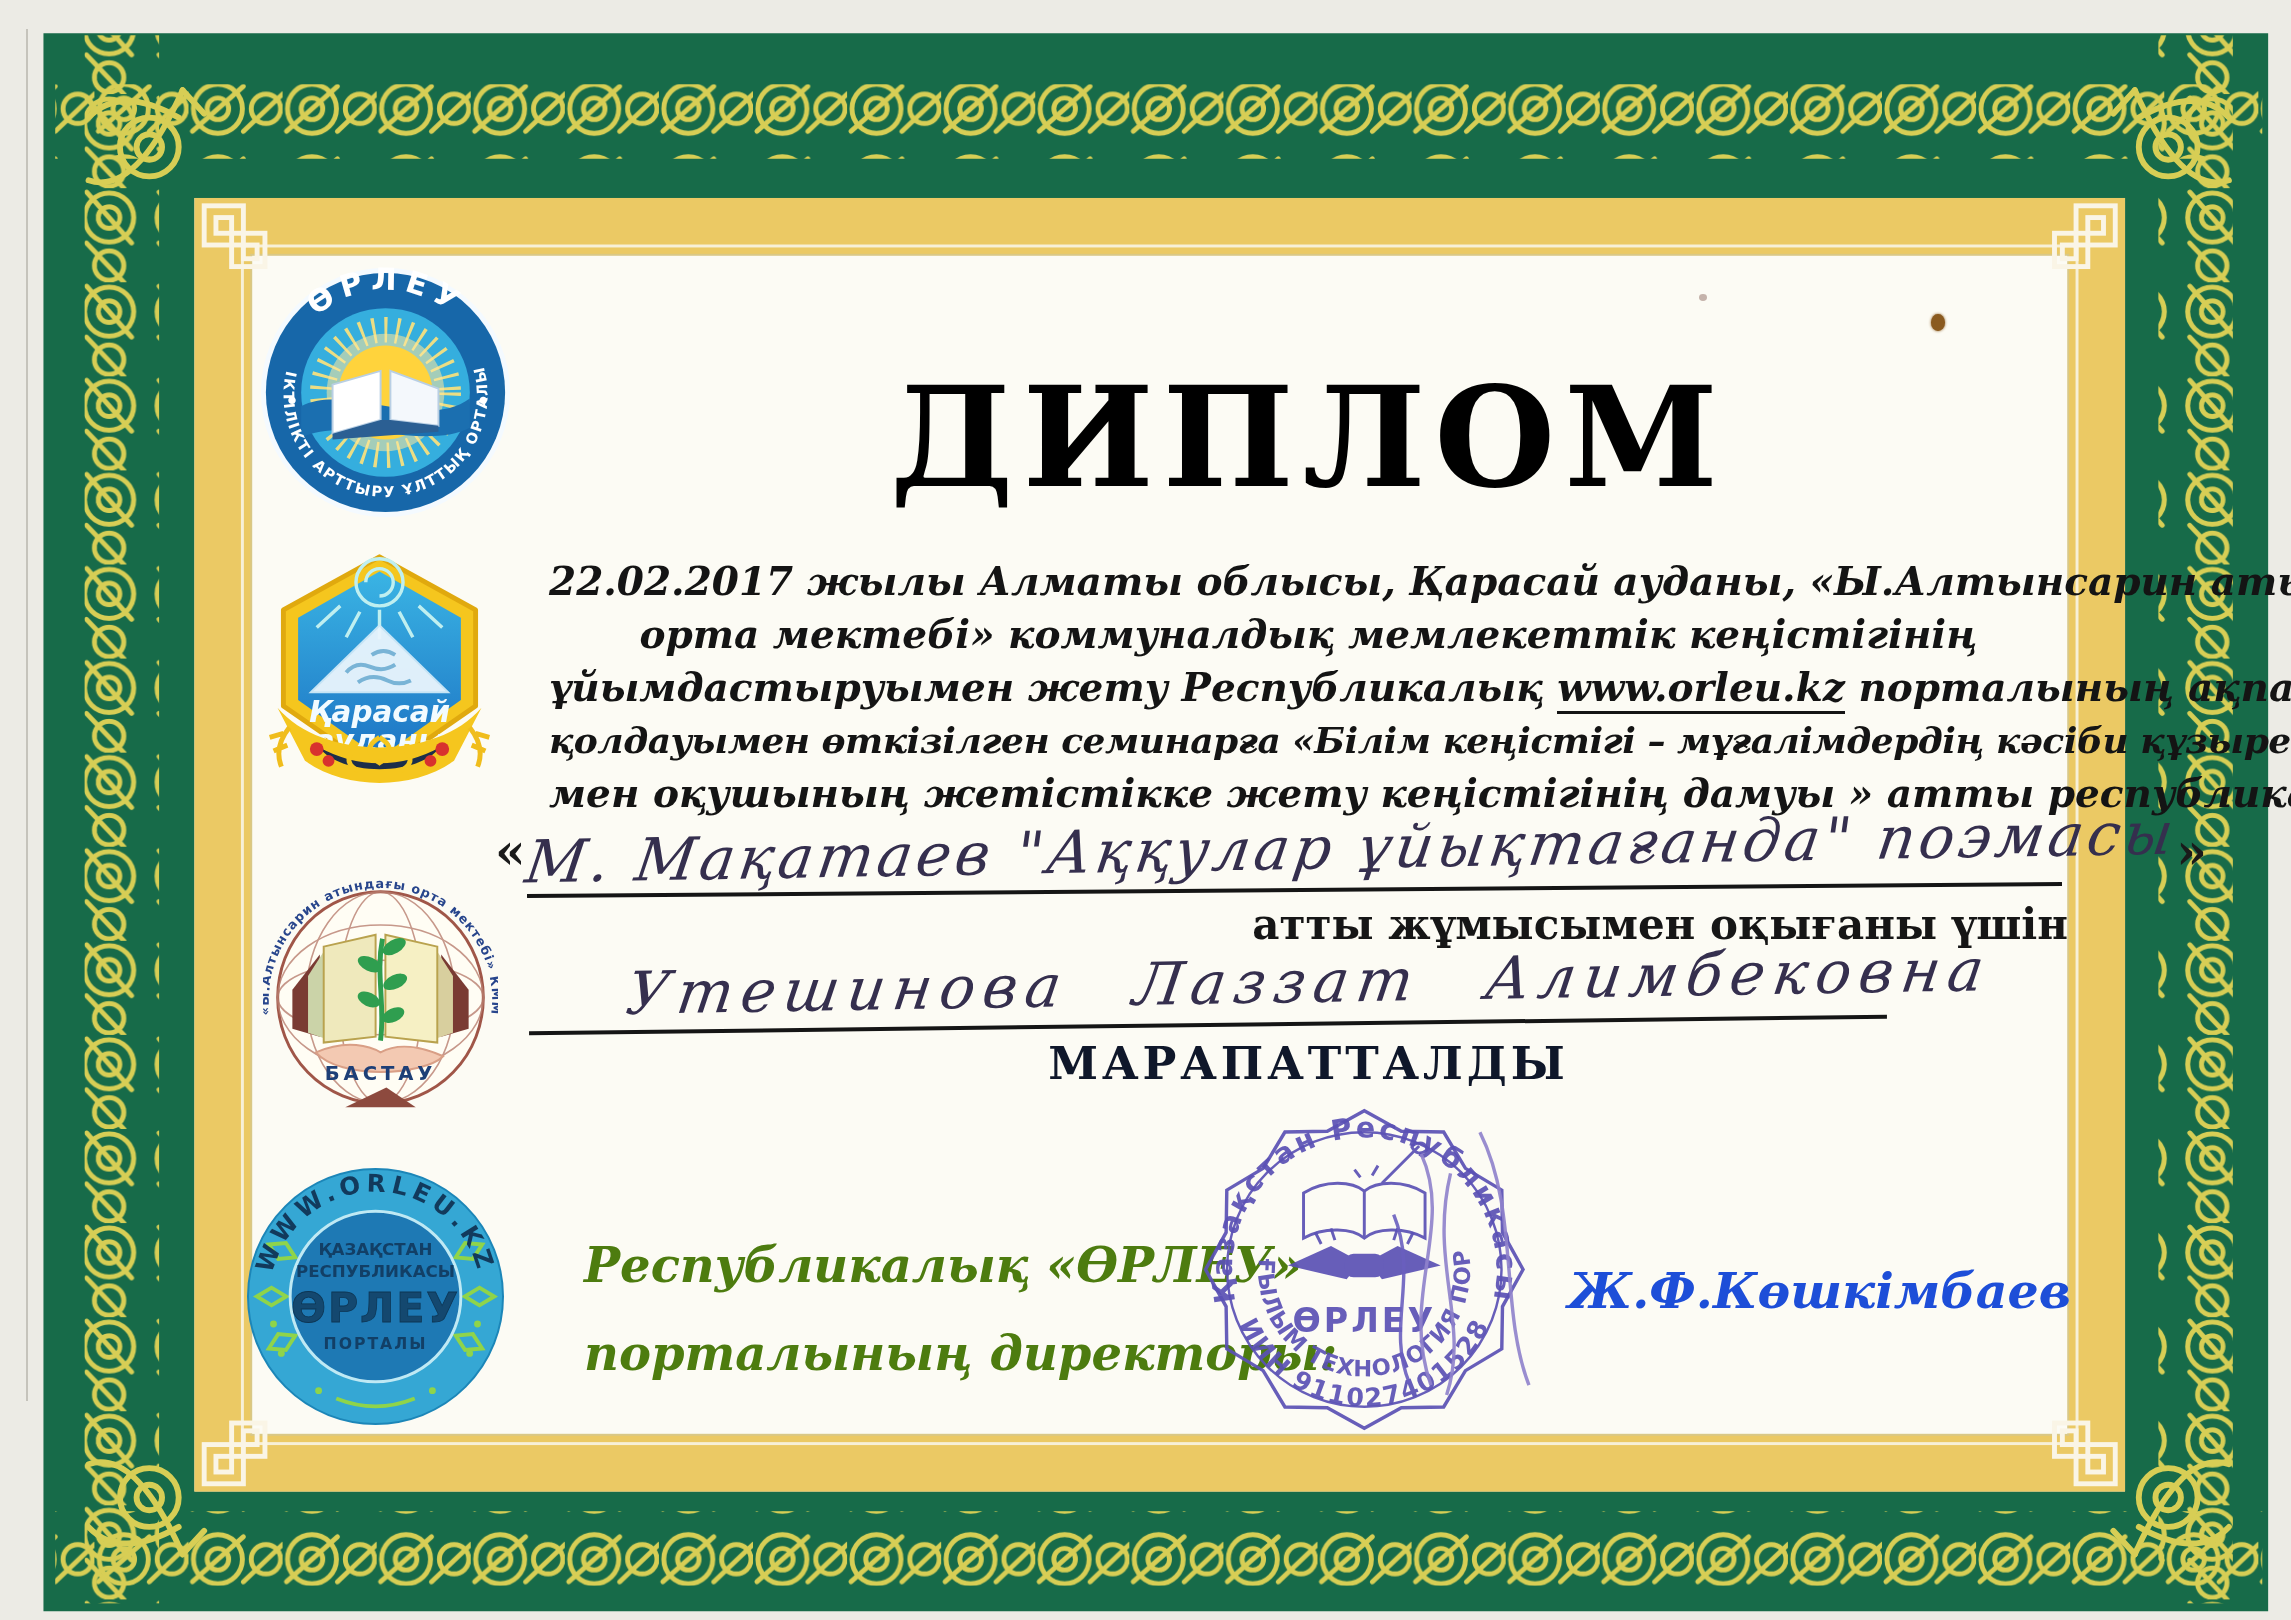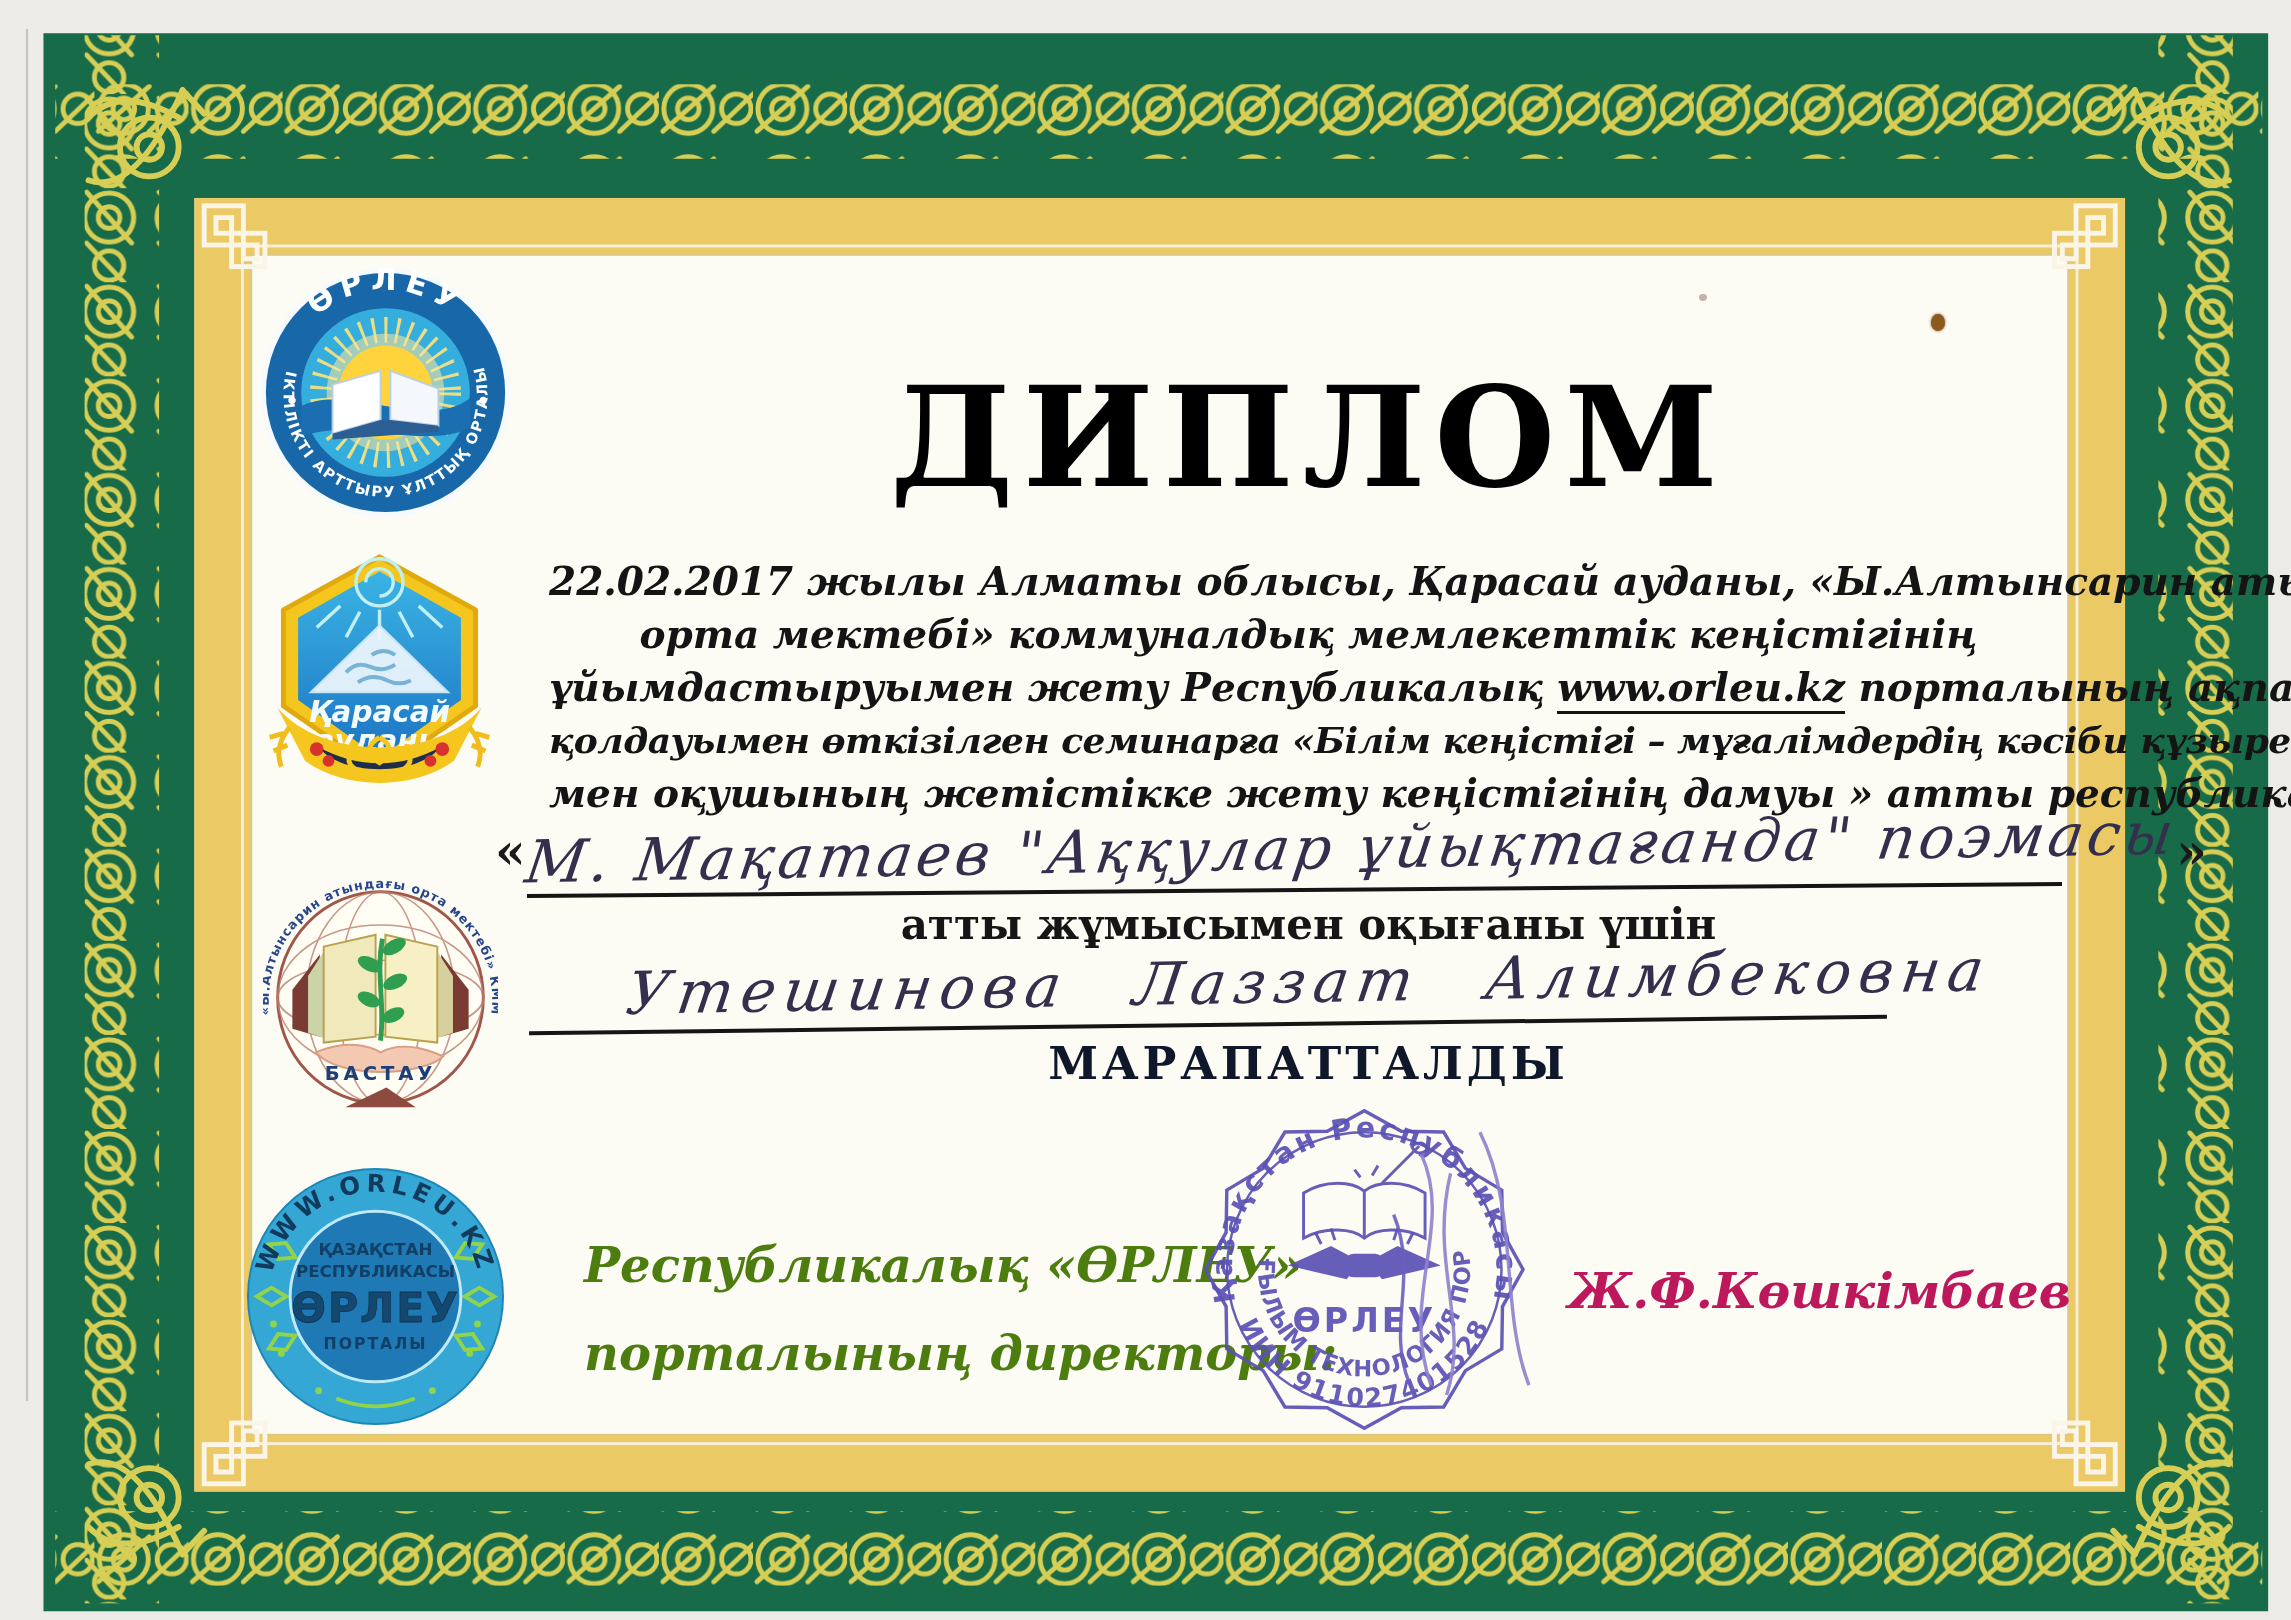--- a/index.html
+++ b/index.html
@@ -20,28 +20,28 @@
   .plink{border-bottom:3.9px solid #141414;padding-bottom:1px;}
   .entry-row{position:absolute;left:495px;top:810px;width:1578px;display:flex;align-items:flex-end;justify-content:space-between;}
   .quote{font-size:49px;font-weight:bold;color:#1a1a1a;line-height:69px;}
   .hand{font-family:"DejaVu Serif","Liberation Serif",serif;font-style:italic;color:#352f4e;
         transform:rotate(-1deg) skewX(-9deg);white-space:nowrap;}
   .hand.entry{font-size:59px;line-height:76px;letter-spacing:3.9px;}
   .hand.name{position:absolute;left:627px;top:947px;font-size:59px;letter-spacing:7.8px;word-spacing:39px;}
   .rule{position:absolute;height:3.9px;background:#151515;}
   .rule.r1{left:527px;top:888px;width:1535px;transform:rotate(-0.45deg);}
   .rule.r2{left:529px;top:1023px;width:1358px;transform:rotate(-0.7deg);}
-  .caption{position:absolute;left:549px;top:900px;width:1519px;text-align:center;
+  .caption{position:absolute;left:549px;top:900px;width:1519px;text-align:right;
            font-size:42px;font-weight:bold;color:#161616;}
   .award{position:absolute;left:549px;top:1037px;width:1519px;text-align:center;
          font-size:45px;font-weight:bold;letter-spacing:3.9px;color:#0f172a;}
   .director{position:absolute;left:584px;top:1221px;font-size:48px;font-weight:bold;font-style:italic;
             color:#4d7c0f;line-height:88px;white-space:nowrap;}
   .signer{position:absolute;left:1568px;top:1262px;font-size:49px;font-weight:bold;font-style:italic;
-          color:#be185d;white-space:nowrap;}
+          color:#1d4ed8;white-space:nowrap;}
   .stain{position:absolute;border-radius:50%;}
   .stain.s1{left:1931px;top:314px;width:13.7px;height:16.7px;background:#8a5a1f;box-shadow:0 0 2.9px #8a5a1f;}
   .stain.s2{left:1699px;top:294px;width:7.8px;height:6.9px;background:#c5b3ab;}
 </style>
 </head>
 <body>
 
 <div class="page">
 
   <div class="scan-edge"></div>

